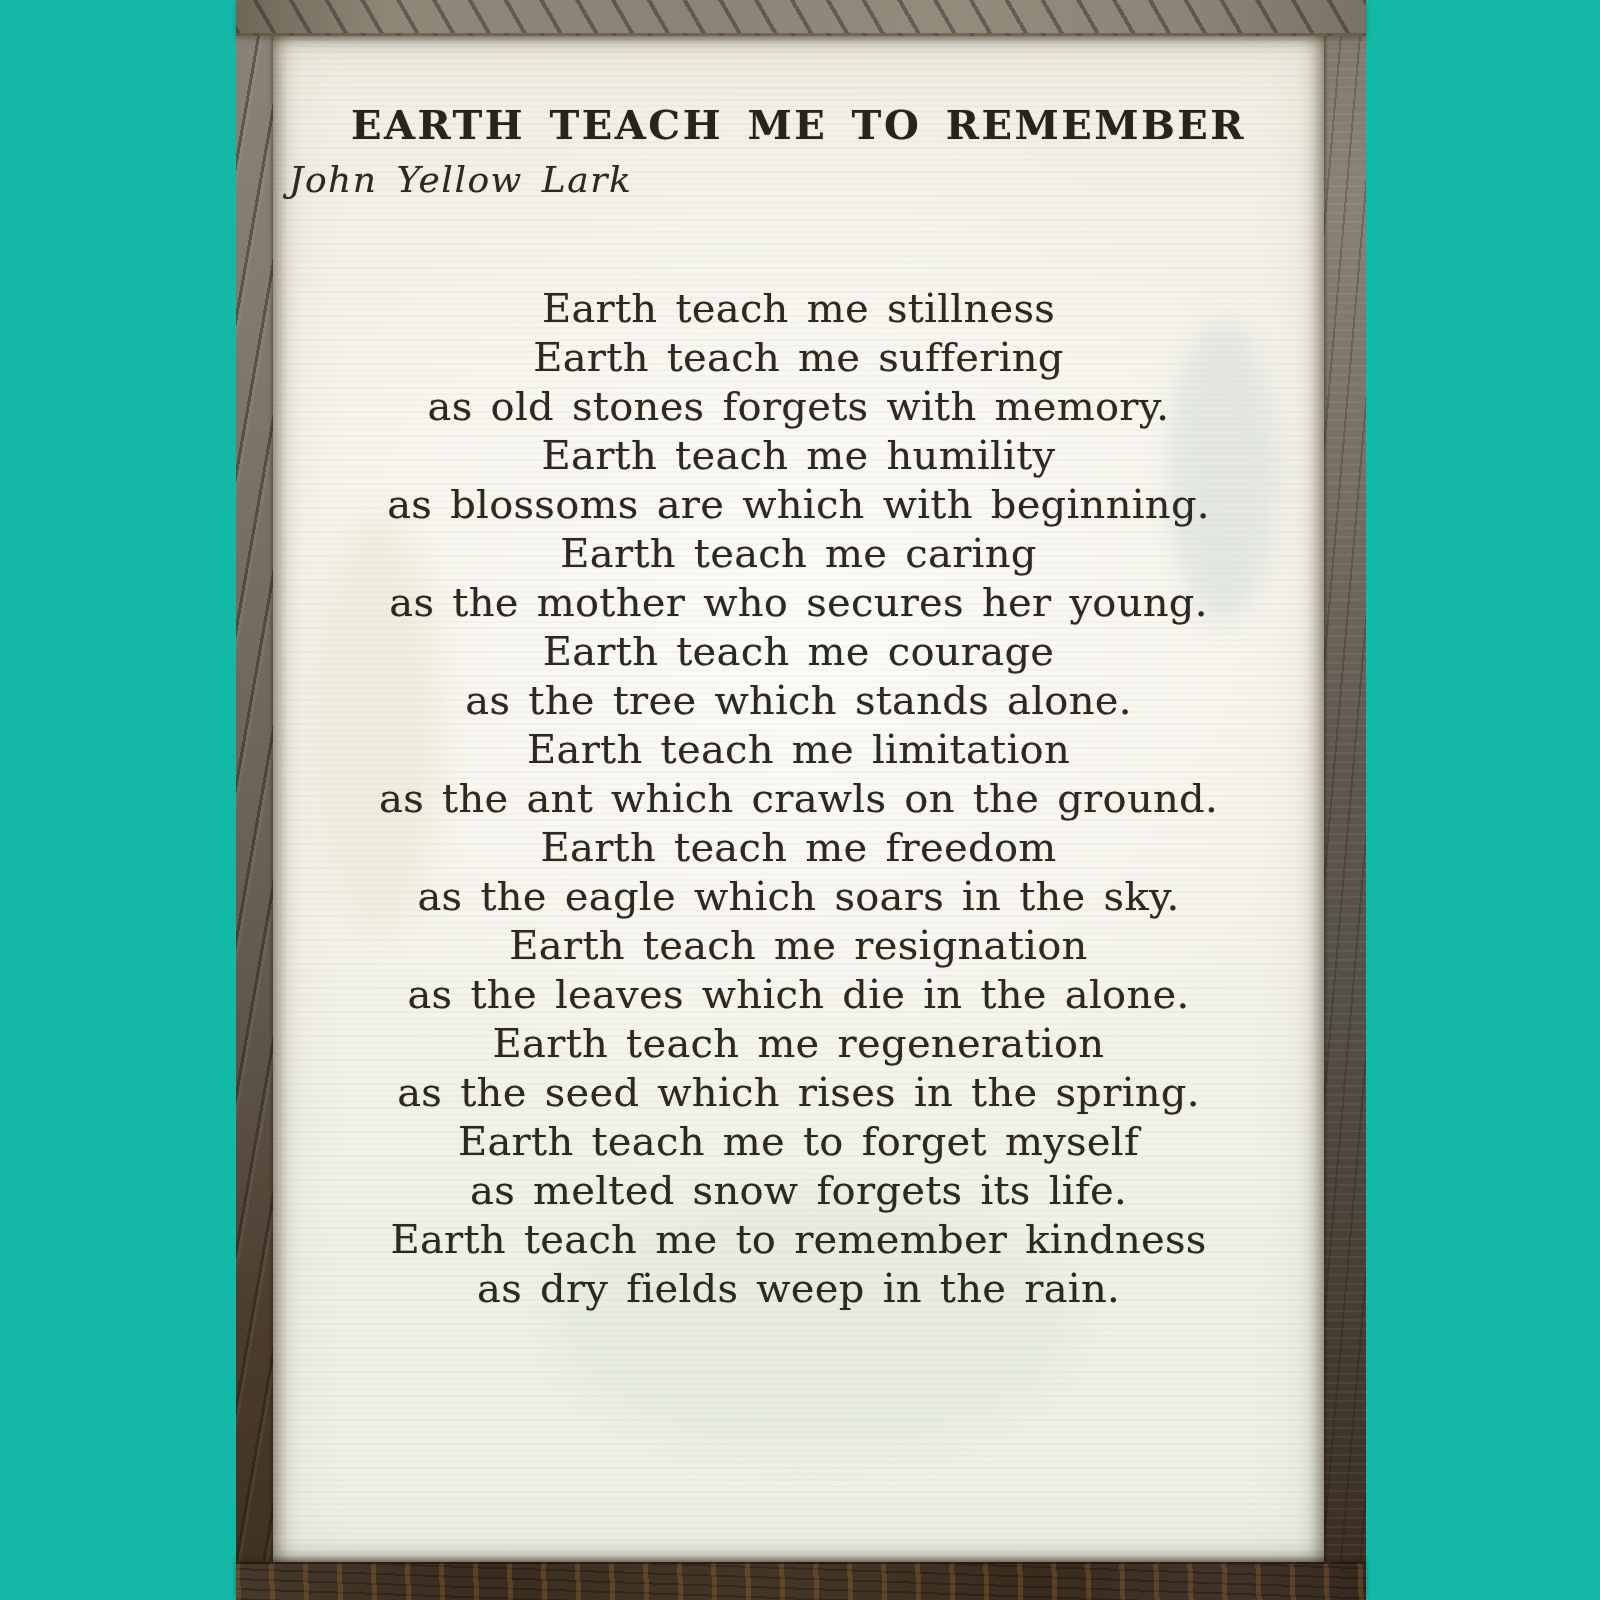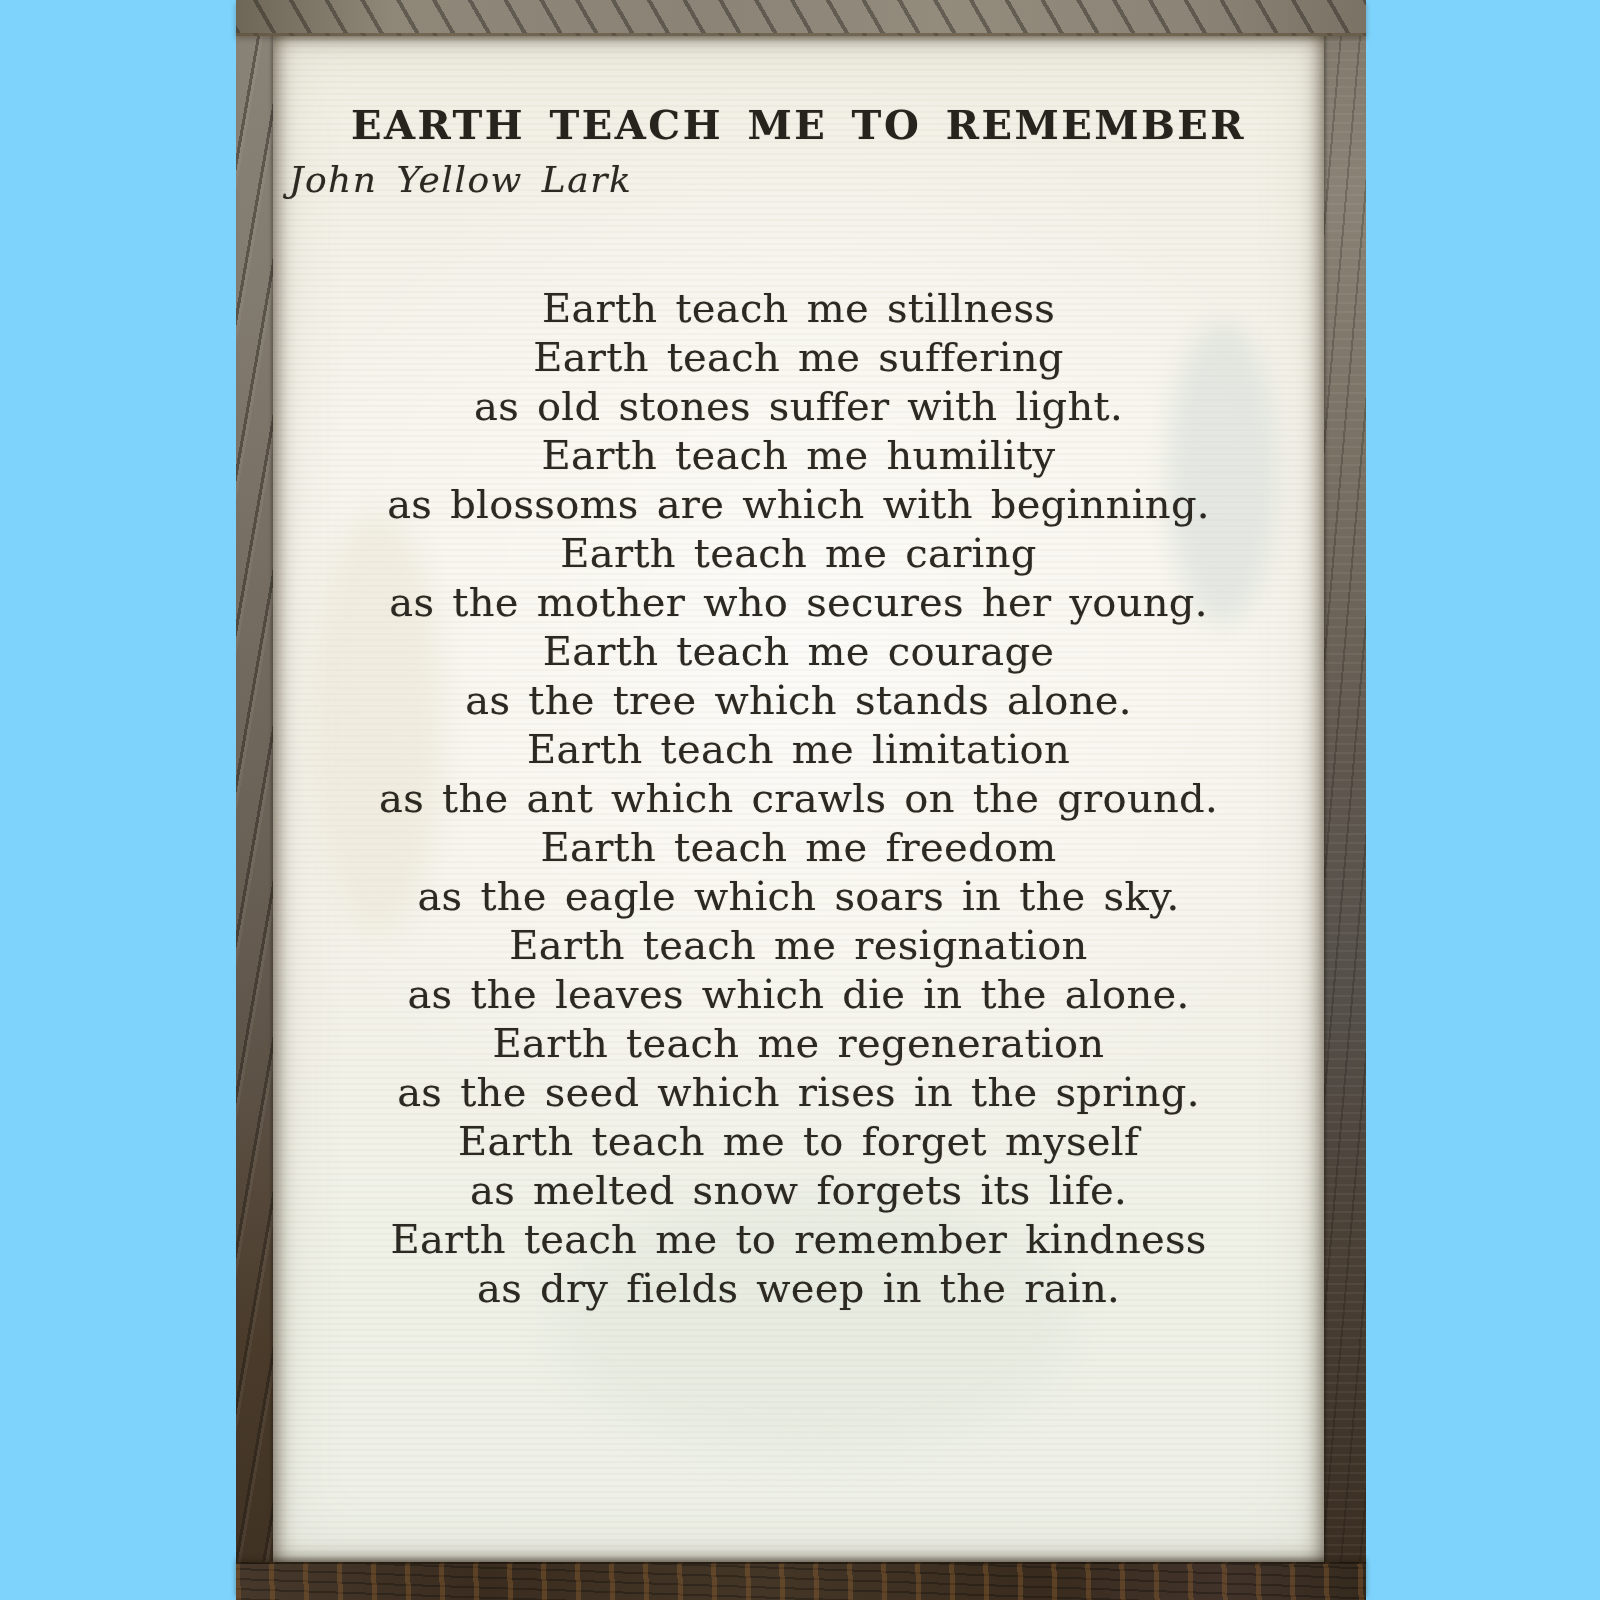--- a/index.html
+++ b/index.html
@@ -8,21 +8,21 @@
     width: 1600px;
     height: 1600px;
     background: #ffffff;
     overflow: hidden;
     font-family: "DejaVu Serif", serif;
   }
   .stage {
     position: relative;
     width: 1600px;
     height: 1600px;
-    background: #7dd3fc;
+    background: #14b8a6;
   }
   
   .frame {
     position: absolute;
     left: 236px;
     top: 0;
     width: 1130px;
     height: 1600px;
   }
   .rail { position: absolute; }
@@ -137,21 +137,21 @@
     <div class="rail rail-right"></div>
     <div class="paper">
       <div class="smudge smudge-1"></div>
       <div class="smudge smudge-2"></div>
       <div class="smudge smudge-3"></div>
       <div class="title">EARTH TEACH ME TO REMEMBER</div>
       <div class="author">John Yellow Lark</div>
       <div class="poem">
           <div class="poem-line">Earth teach me stillness</div>
           <div class="poem-line">Earth teach me suffering</div>
-          <div class="poem-line">as old stones suffer with light.</div>
+          <div class="poem-line">as old stones forgets with memory.</div>
           <div class="poem-line">Earth teach me humility</div>
           <div class="poem-line">as blossoms are which with beginning.</div>
           <div class="poem-line">Earth teach me caring</div>
           <div class="poem-line">as the mother who secures her young.</div>
           <div class="poem-line">Earth teach me courage</div>
           <div class="poem-line">as the tree which stands alone.</div>
           <div class="poem-line">Earth teach me limitation</div>
           <div class="poem-line">as the ant which crawls on the ground.</div>
           <div class="poem-line">Earth teach me freedom</div>
           <div class="poem-line">as the eagle which soars in the sky.</div>

